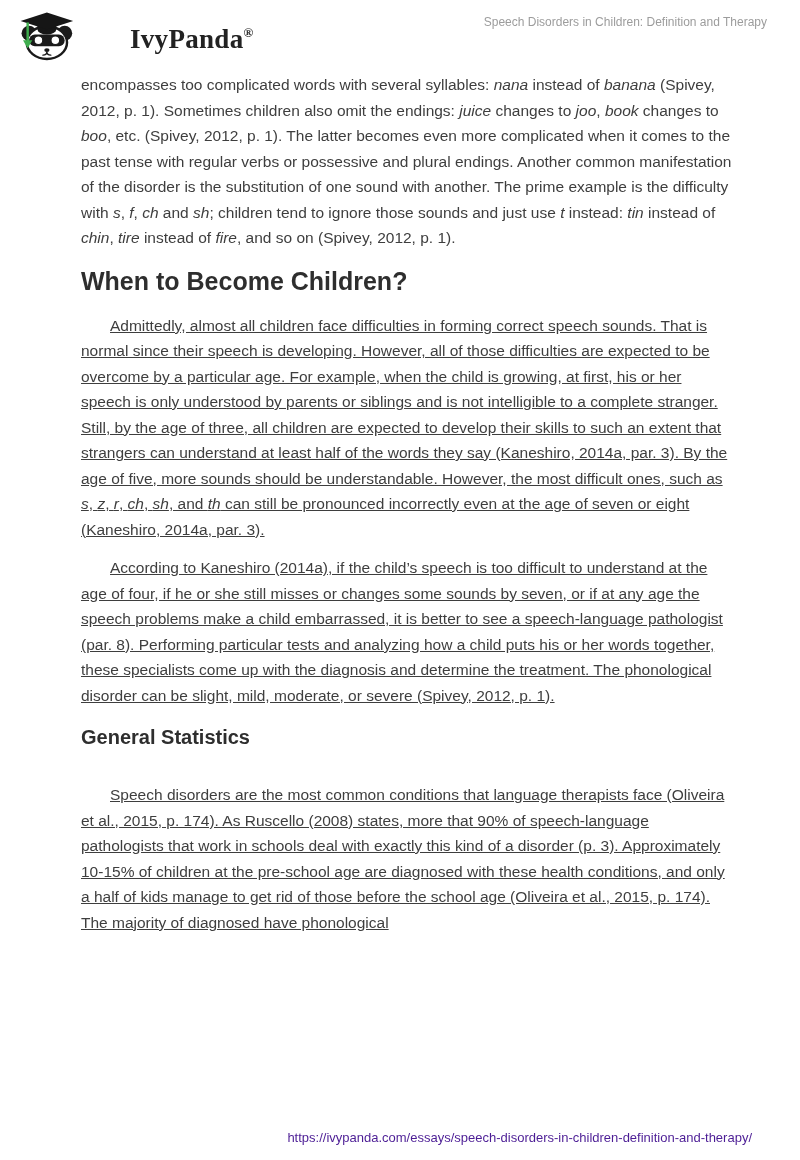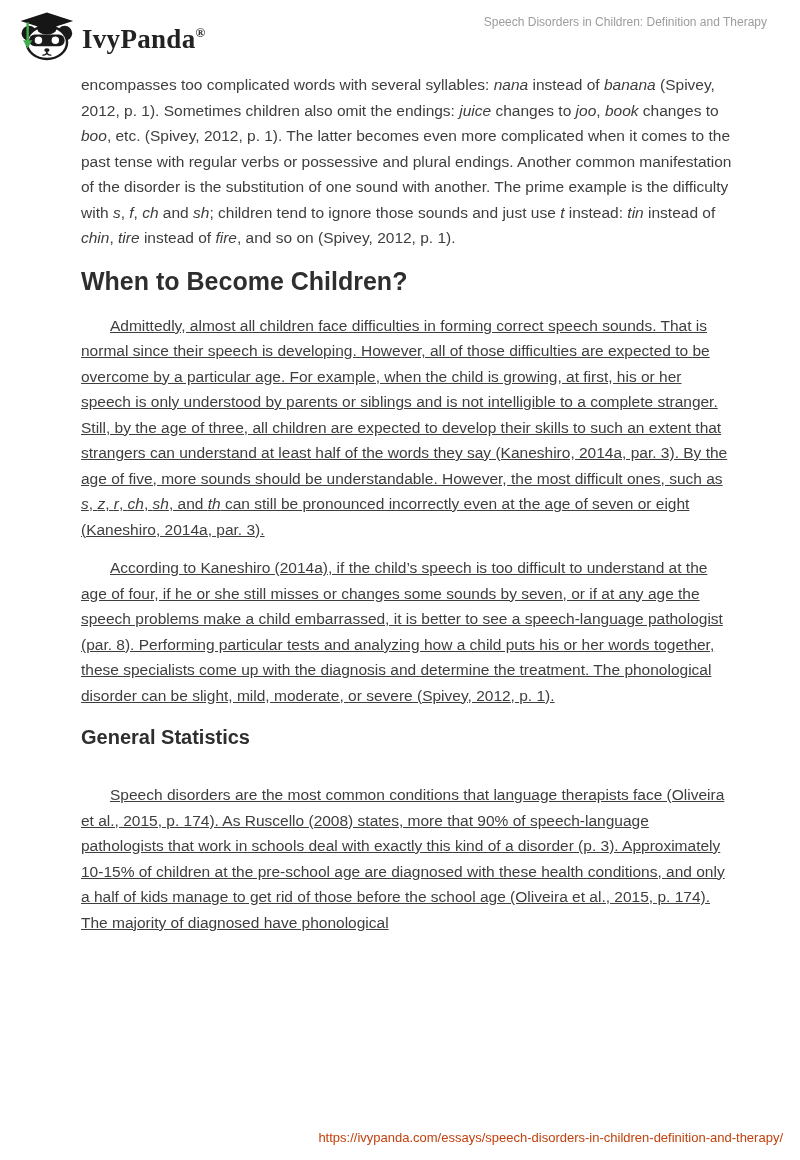--- a/index.html
+++ b/index.html
@@ -12,21 +12,21 @@
     font-family: "Liberation Sans", sans-serif;
     overflow: hidden;
   }
   .header {
     position: absolute;
     top: 8px; left: 15px; right: 33px;
     display: flex;
     align-items: flex-start;
     justify-content: space-between;
   }
-  .brand { display: flex; align-items: center; }
+  .brand { display: flex; align-items: center; gap: 48px; }
   .logo-svg { width: 60px; height: 50px; display: block; }
   .wordmark {
     font-family: "Liberation Serif", serif;
     font-weight: 700;
     font-size: 27px;
     color: #222222;
     letter-spacing: 0.3px;
     margin-left: 7px;
     line-height: 50px;
     white-space: nowrap;
@@ -65,23 +65,23 @@
   }
   h3.essay-h3 {
     font-size: 20px;
     line-height: 30px;
     margin: 14px 0 30px 0;
     color: #2e2e2e;
     font-weight: 700;
   }
   .footer-url {
     position: absolute;
-    top: 1130px; right: 17px;
+    top: 1130px; right: 48px;
     font-size: 13px;
-    color: #c2410c;
+    color: #4c1d95;
   }
 </style>
 </head>
 <body>
 
 <div class="page">
 
   <div class="header">
     <div class="brand">
       <svg class="logo-svg" viewBox="0 0 64 52" aria-hidden="true">

